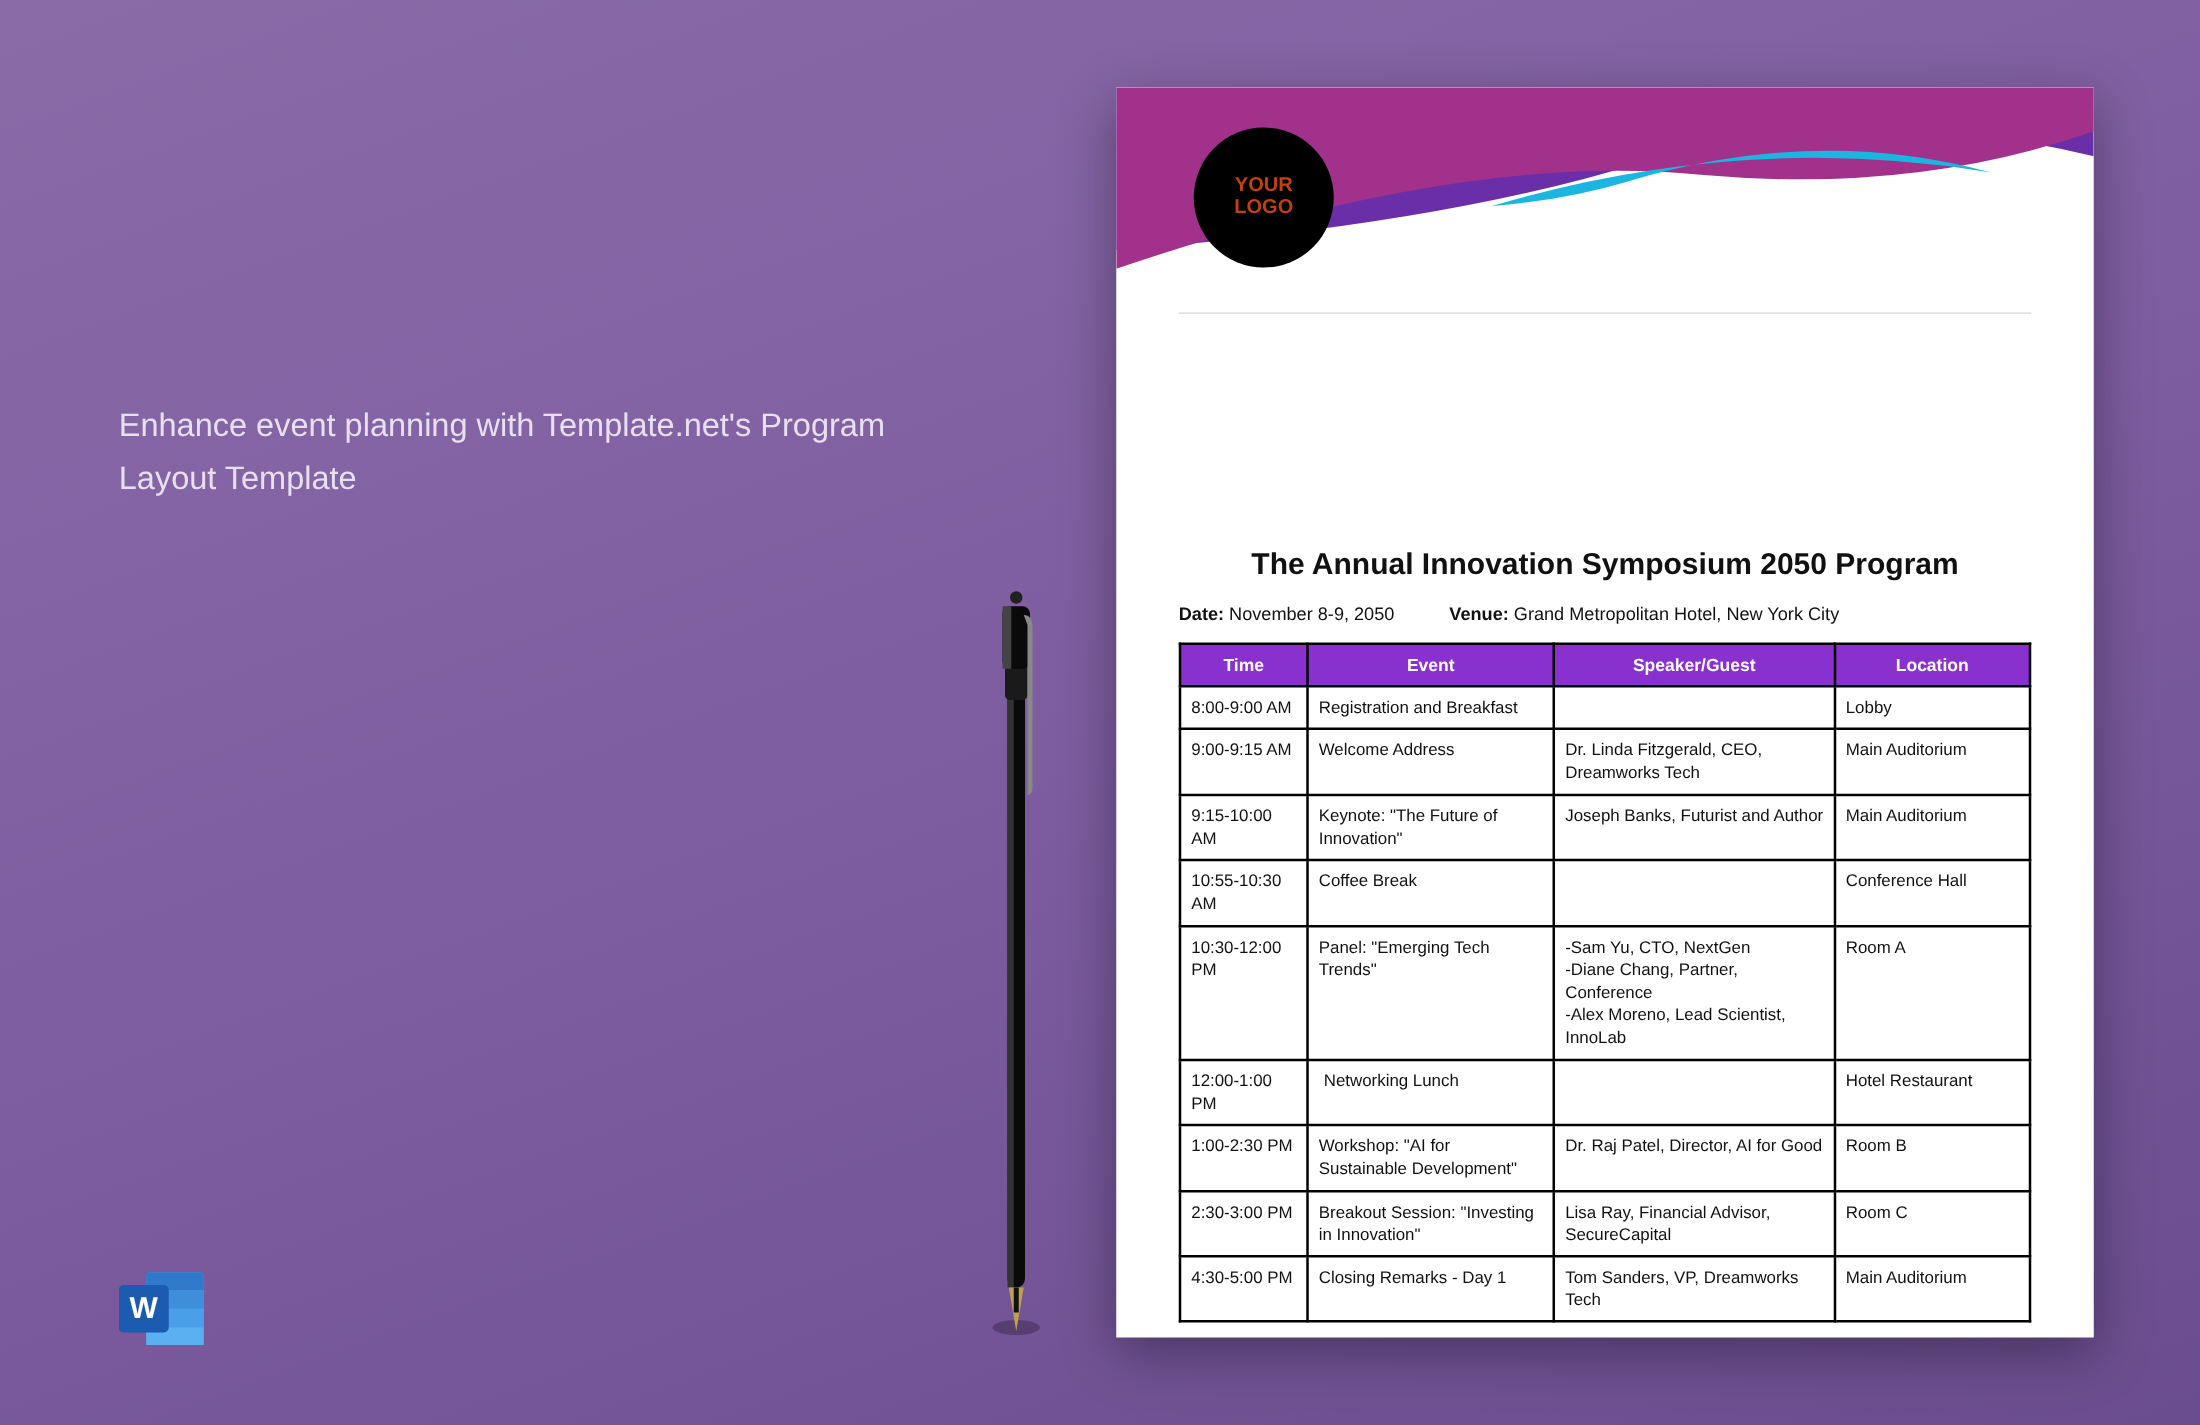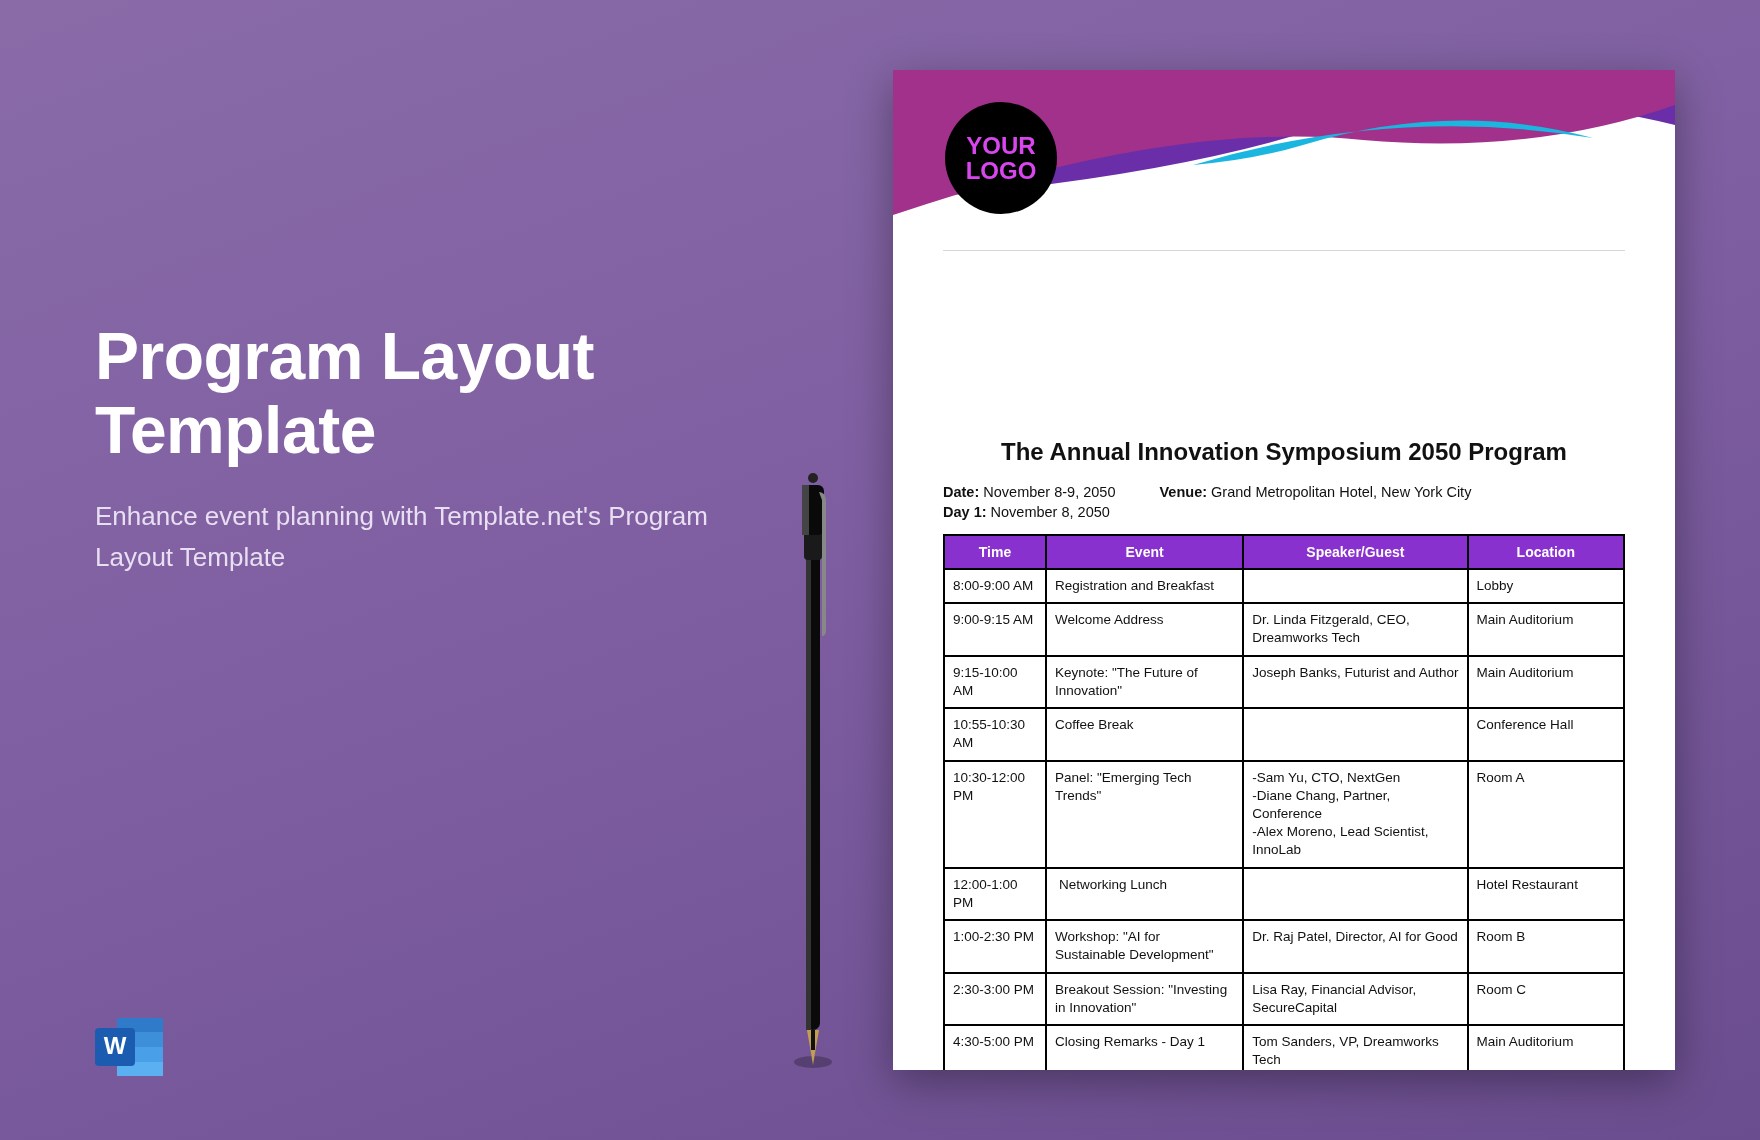--- a/index.html
+++ b/index.html
@@ -56,33 +56,33 @@
     overflow: hidden;
   }
   .doc-header {
     position: relative;
     width: 100%;
     height: 170px;
   }
   .doc-header svg { position: absolute; top:0; left:0; }
   .logo-circle {
     position: absolute;
-    left: 52px;
+    left: 62px;
     top: 32px;
     width: 112px;
     height: 112px;
     background: #000;
     border-radius: 50%;
     display: flex;
     align-items: center;
     justify-content: center;
     flex-direction: column;
-    color: #d946ef;
+    color: #c2410c;
     font-weight: 700;
-    font-size: 24px;
+    font-size: 16px;
     line-height: 1.05;
     text-align: center;
   }
   .company-block {
     position: absolute;
     right: 50px;
     top: 80px;
     text-align: right;
   }
   .company-name { font-size: 24px; font-weight: 700; color:#111; }
@@ -127,21 +127,20 @@
   }
   .schedule col.c1 { width: 15%; }
   .schedule col.c2 { width: 29%; }
   .schedule col.c3 { width: 33%; }
   .schedule col.c4 { width: 23%; }
 </style>
 </head>
 <body>
 
 <div class="left-panel">
-  <h1>Program Layout Template</h1>
   <p>Enhance event planning with Template.net's Program Layout Template</p>
 </div>
 
 <div class="word-icon">
   <svg width="72" height="66" viewBox="0 0 72 66">
     <rect x="22" y="4" width="46" height="58" rx="3" fill="#4aa0e8"></rect>
     <rect x="22" y="4" width="46" height="14" fill="#2f7ac9"></rect>
     <rect x="22" y="18" width="46" height="15" fill="#3d8fd9"></rect>
     <rect x="22" y="33" width="46" height="15" fill="#4aa0e8"></rect>
     <rect x="22" y="48" width="46" height="14" fill="#5bb0f2"></rect>
@@ -178,23 +177,20 @@
     </div>
   </div>
   <div class="hr-line"></div>
 
   <div class="doc-body">
     <div class="doc-title">The Annual Innovation Symposium 2050 Program</div>
 
     <div class="meta-row">
       <div><span class="lbl">Date:</span> <span>November 8-9, 2050</span></div>
       <div><span class="lbl">Venue:</span> <span>Grand Metropolitan Hotel, New York City</span></div>
-    </div>
-    <div class="meta-row">
-      <div><span class="lbl">Day 1:</span> <span>November 8, 2050</span></div>
     </div>
 
     <table class="schedule">
       <colgroup>
           <col class="c1">
           <col class="c2">
           <col class="c3">
           <col class="c4">
         </colgroup>
       <thead>

